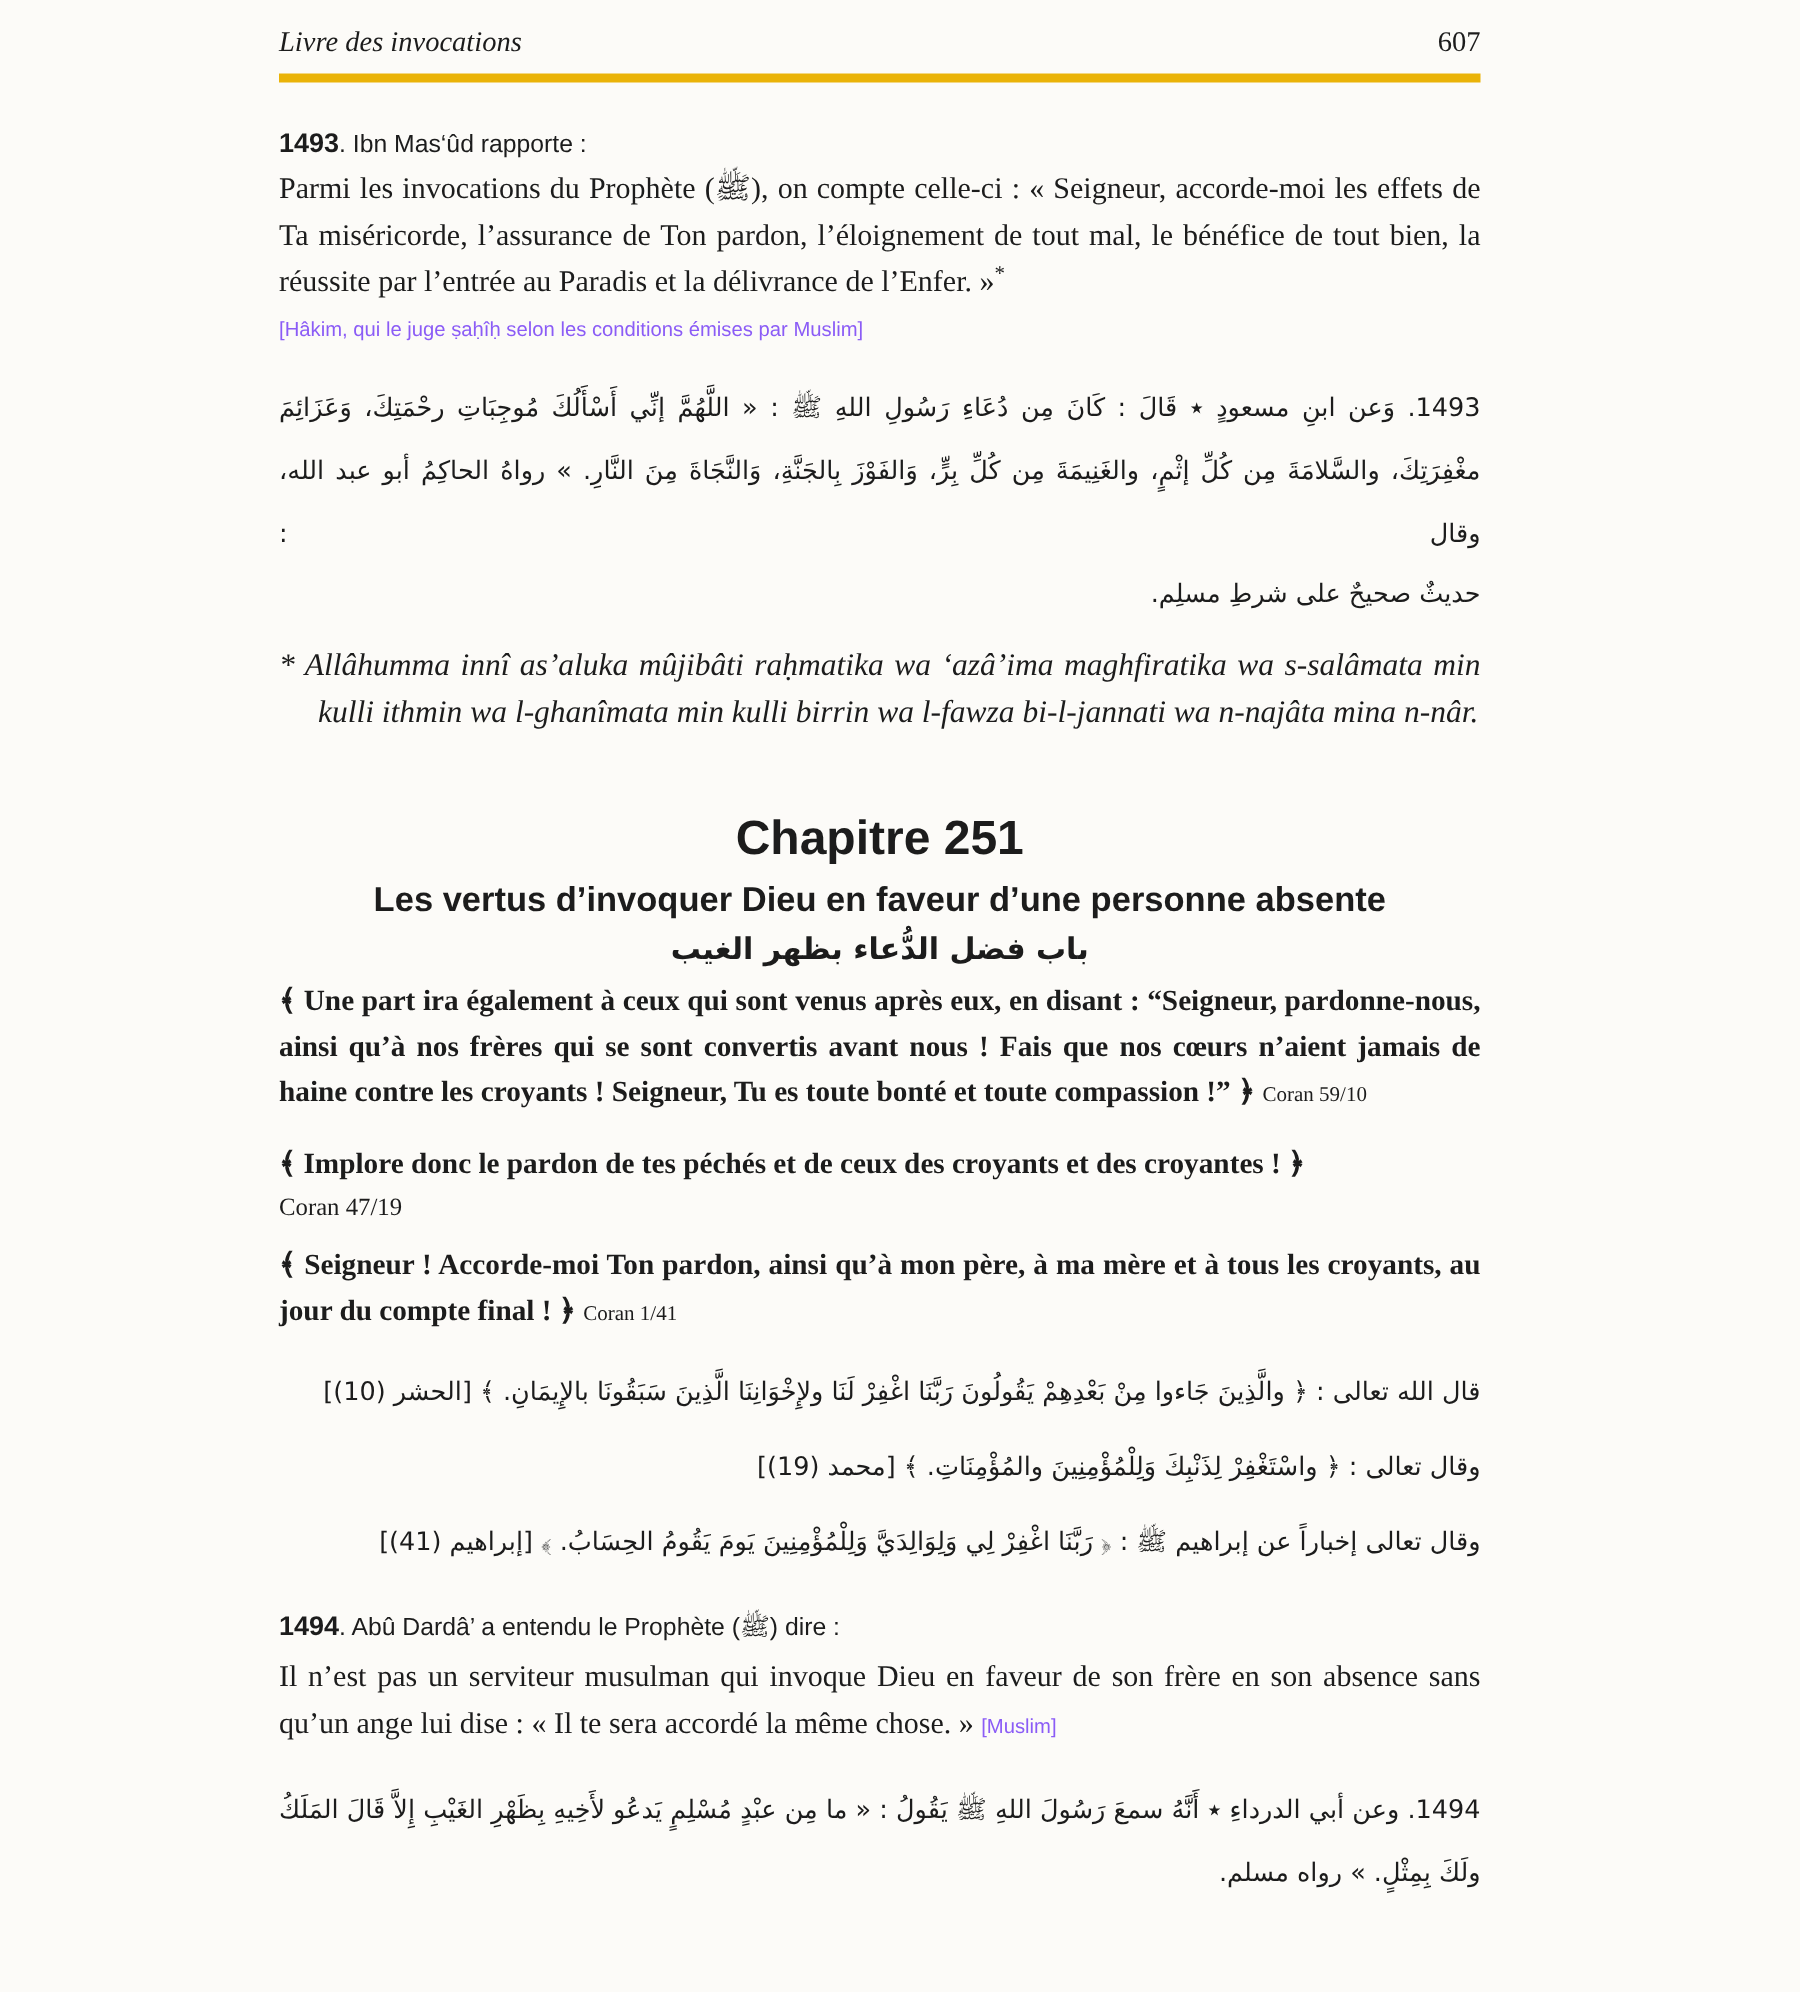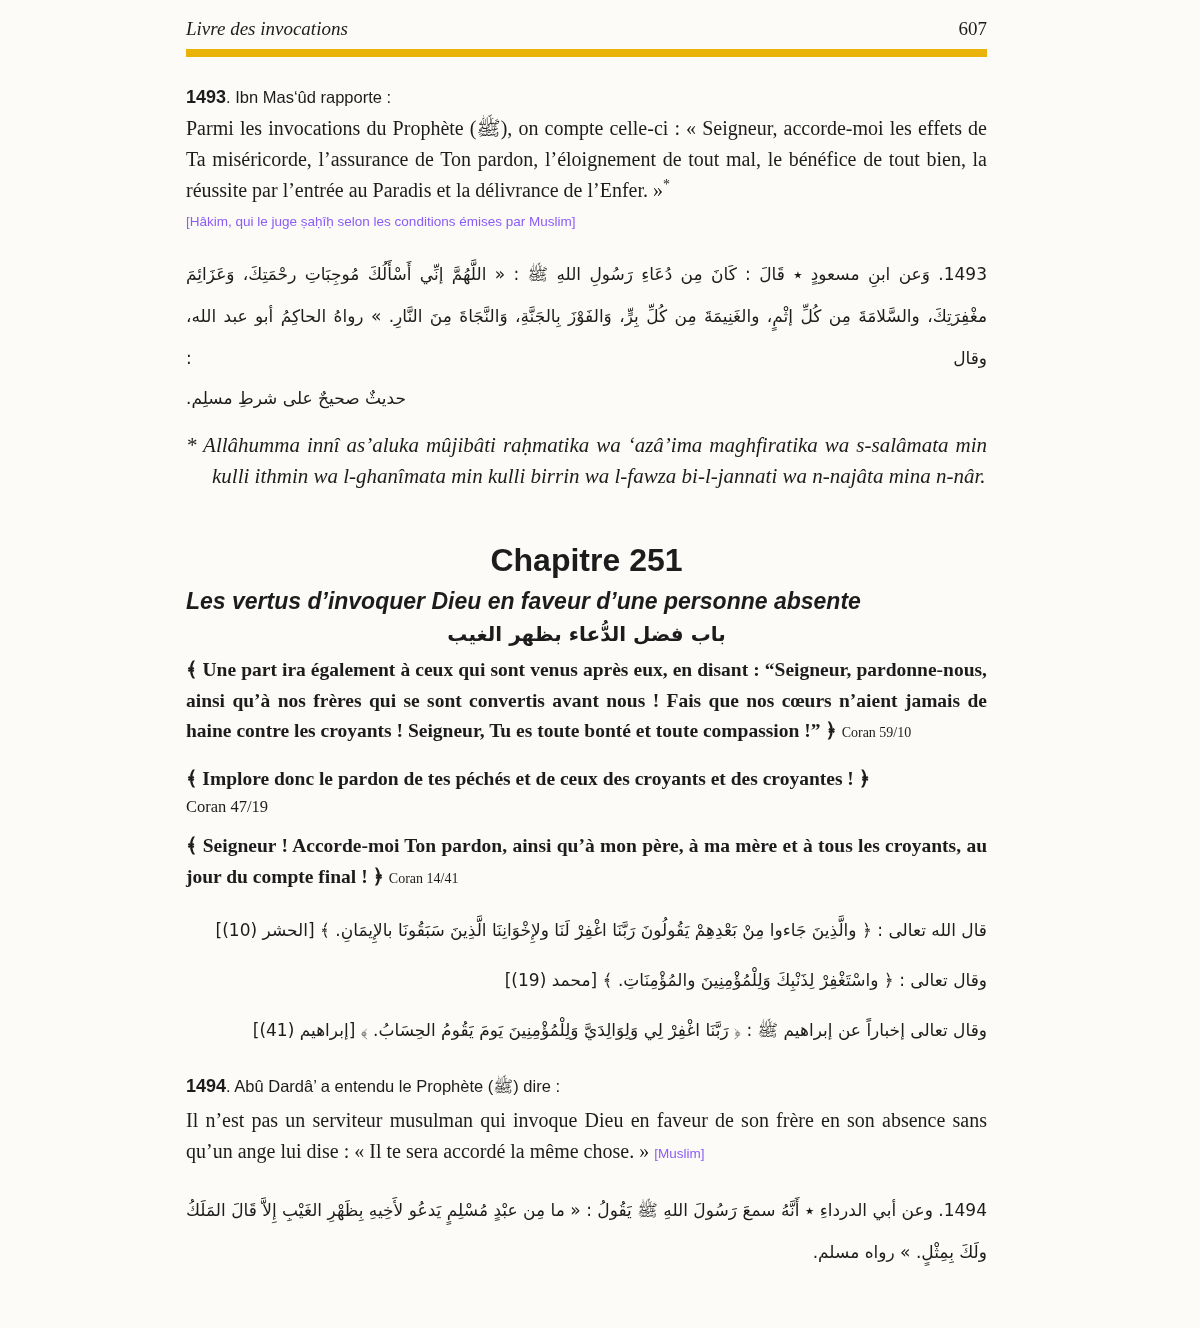--- a/index.html
+++ b/index.html
@@ -3,47 +3,47 @@
 <meta charset="utf-8">
 <style>
   html,body{margin:0;padding:0;background:#e8e6e1;}
   .page{
     width:1200px;height:1328px;position:relative;overflow:hidden;
     background:#fcfbf8;color:#1c1c1c;margin:0 auto;
   }
   .col{position:absolute;left:186px;top:0;width:801px;}
 
   .hdr{margin-top:18px;display:flex;justify-content:space-between;align-items:flex-end;
-       border-bottom:8px solid #eab308;padding-bottom:9px;}
+       border-bottom:6px solid #eab308;padding-bottom:9px;}
   .hdr-title{font:italic 19px "Liberation Serif",serif;}
   .hdr-page{font:19px "Liberation Serif",serif;}
 
   .h-intro{margin-top:30px;font-family:"Liberation Sans",sans-serif;font-size:16.5px;}
   .h-num{font-weight:bold;font-size:18px;}
 
   .h-body{margin-top:5px;font-family:"Liberation Serif",serif;font-size:20px;
           line-height:31px;text-align:justify;}
   .fn-mark{font-size:14px;vertical-align:super;line-height:0;}
 
   .h-src{margin-top:8px;font-family:"Liberation Sans",sans-serif;font-size:13.5px;color:#8b5cf6;}
 
   .ar{direction:rtl;font-family:"DejaVu Sans",sans-serif;}
   .ar-main{margin-top:24px;font-size:17px;line-height:42px;
            text-align:justify;text-align-last:justify;}
-  .ar-grading{font-size:17px;line-height:38px;text-align:left;}
+  .ar-grading{font-size:17px;line-height:38px;text-align:right;}
   .ar-main-last{margin-top:20px;font-size:17px;line-height:42px;text-align:justify;}
 
   .translit{margin-top:13px;font-family:"Liberation Serif",serif;font-style:italic;
             font-size:21px;line-height:31px;text-align:justify;
             padding-left:26px;text-indent:-26px;}
 
   .ch-num{margin-top:50px;text-align:center;font-family:"Liberation Sans",sans-serif;
           font-weight:bold;font-size:32px;}
-  .ch-sub{margin-top:9px;font-family:"Liberation Sans",sans-serif;
-          font-weight:bold;font-size:23px;font-style:italic;}
+  .ch-sub{margin-top:9px;text-align:center;font-family:"Liberation Sans",sans-serif;
+          font-weight:bold;font-size:23px;}
   .ch-ar{margin-top:7px;text-align:center;direction:rtl;font-family:"DejaVu Sans",sans-serif;
          font-weight:bold;font-size:20px;}
 
   .q-intro{margin-top:42px;font-family:"Liberation Serif",serif;font-size:15px;}
   .quran{margin-top:9px;font-family:"Liberation Serif",serif;font-weight:bold;
          font-size:19.5px;line-height:30.5px;text-align:justify;}
   .quran.m2{margin-top:15px;}
   .quran.m3{margin-top:14px;}
   .q-ref{font-weight:normal;font-size:14px;}
   .q-ref-line{font-family:"Liberation Serif",serif;font-size:16.5px;margin-top:3px;}
@@ -79,21 +79,21 @@
     <div class="ch-ar">باب فضل الدُّعاء بظهر الغيب</div>
 
 
     <div class="quran"><span>﴾ Une part ira également à ceux qui sont venus après eux, en disant : “Seigneur, pardonne-nous, ainsi qu’à nos frères qui se sont convertis avant nous ! Fais que nos cœurs n’aient jamais de haine contre les croyants ! Seigneur, Tu es toute bonté et toute compassion !” ﴿</span>
       <span class="q-ref">Coran 59/10</span></div>
 
     <div class="quran m2">﴾ Implore donc le pardon de tes péchés et de ceux des croyants et des croyantes ! ﴿</div>
     <div class="q-ref-line">Coran 47/19</div>
 
     <div class="quran m3"><span>﴾ Seigneur ! Accorde-moi Ton pardon, ainsi qu’à mon père, à ma mère et à tous les croyants, au jour du compte final ! ﴿</span>
-      <span class="q-ref">Coran 14/41</span></div>
+      <span class="q-ref">Coran 1/41</span></div>
 
     <div class="verses">
       <div class="verse">قال الله تعالى : ﴿ والَّذِينَ جَاءوا مِنْ بَعْدِهِمْ يَقُولُونَ رَبَّنَا اغْفِرْ لَنَا ولإِخْوَانِنَا الَّذِينَ سَبَقُونَا بالإِيمَانِ. ﴾ [الحشر (10)]</div>
       <div class="verse">وقال تعالى : ﴿ واسْتَغْفِرْ لِذَنْبِكَ وَلِلْمُؤْمِنِينَ والمُؤْمِنَاتِ. ﴾ [محمد (19)]</div>
       <div class="verse">وقال تعالى إخباراً عن إبراهيم ﷺ : ﴿ رَبَّنَا اغْفِرْ لِي وَلِوَالِدَيَّ وَلِلْمُؤْمِنِينَ يَومَ يَقُومُ الحِسَابُ. ﴾ [إبراهيم (41)]</div>
     </div>
 
     <div class="h-intro" style="margin-top:26px;"><span class="h-num">1494</span><span>. Abû Dardâ’ a entendu le Prophète (ﷺ) dire :</span></div>
 
     <div class="h-body"><span>Il n’est pas un serviteur musulman qui invoque Dieu en faveur de son frère en son absence sans qu’un ange lui dise : « Il te sera accordé la même chose. »</span>

